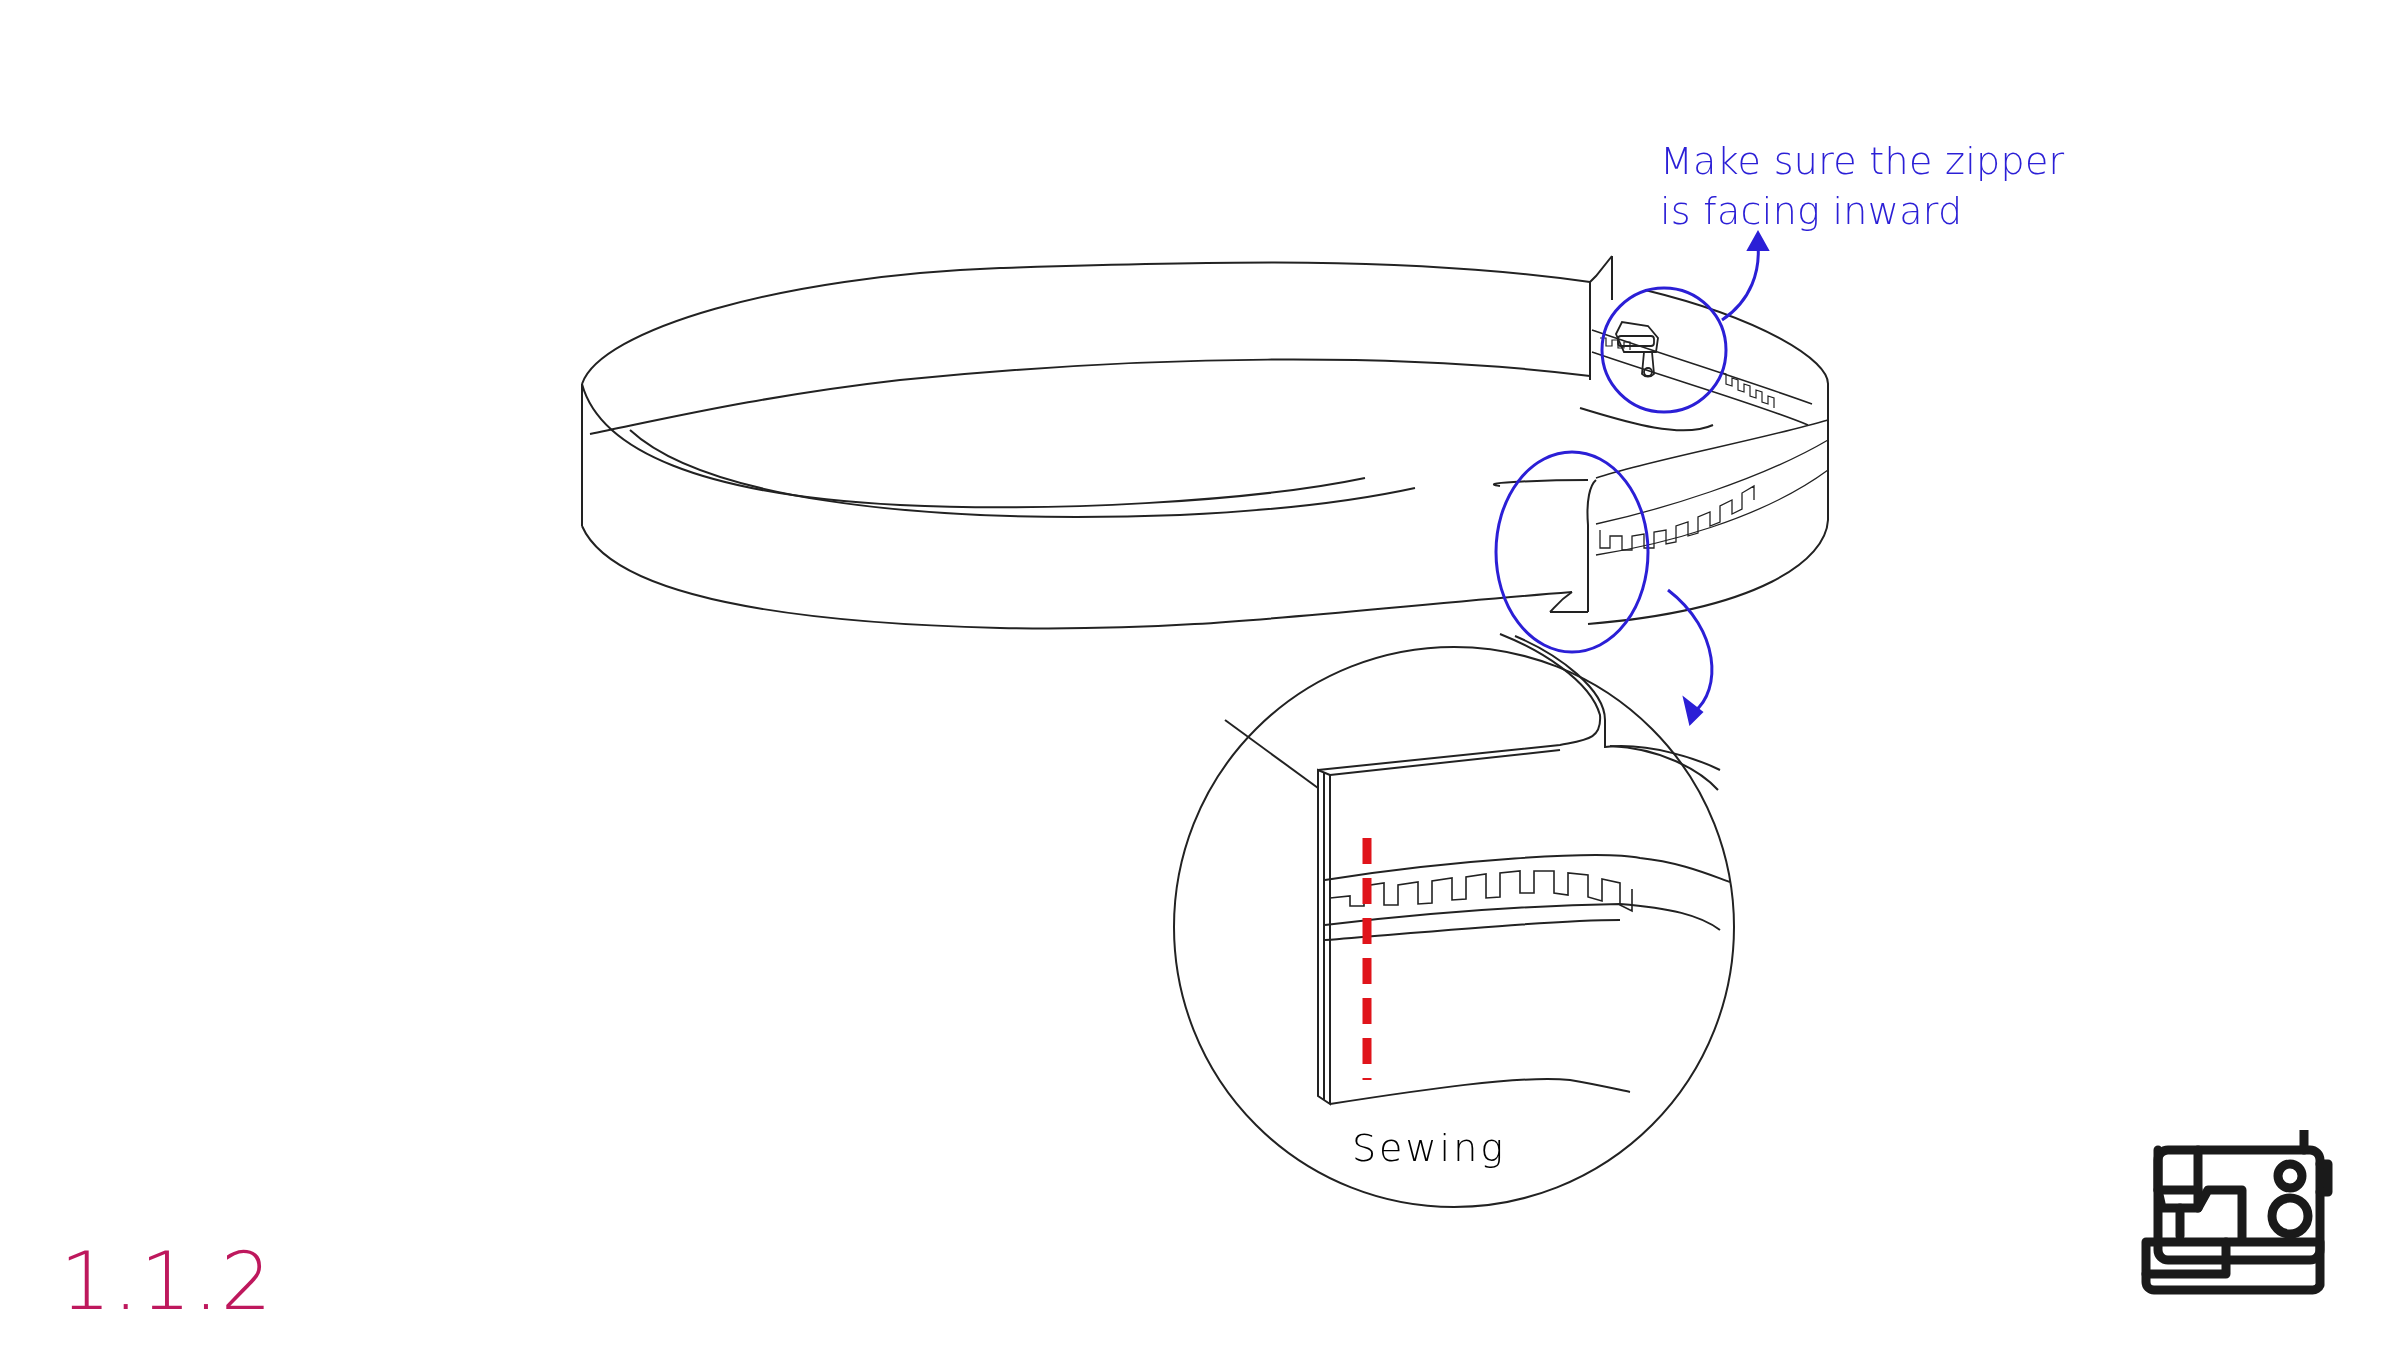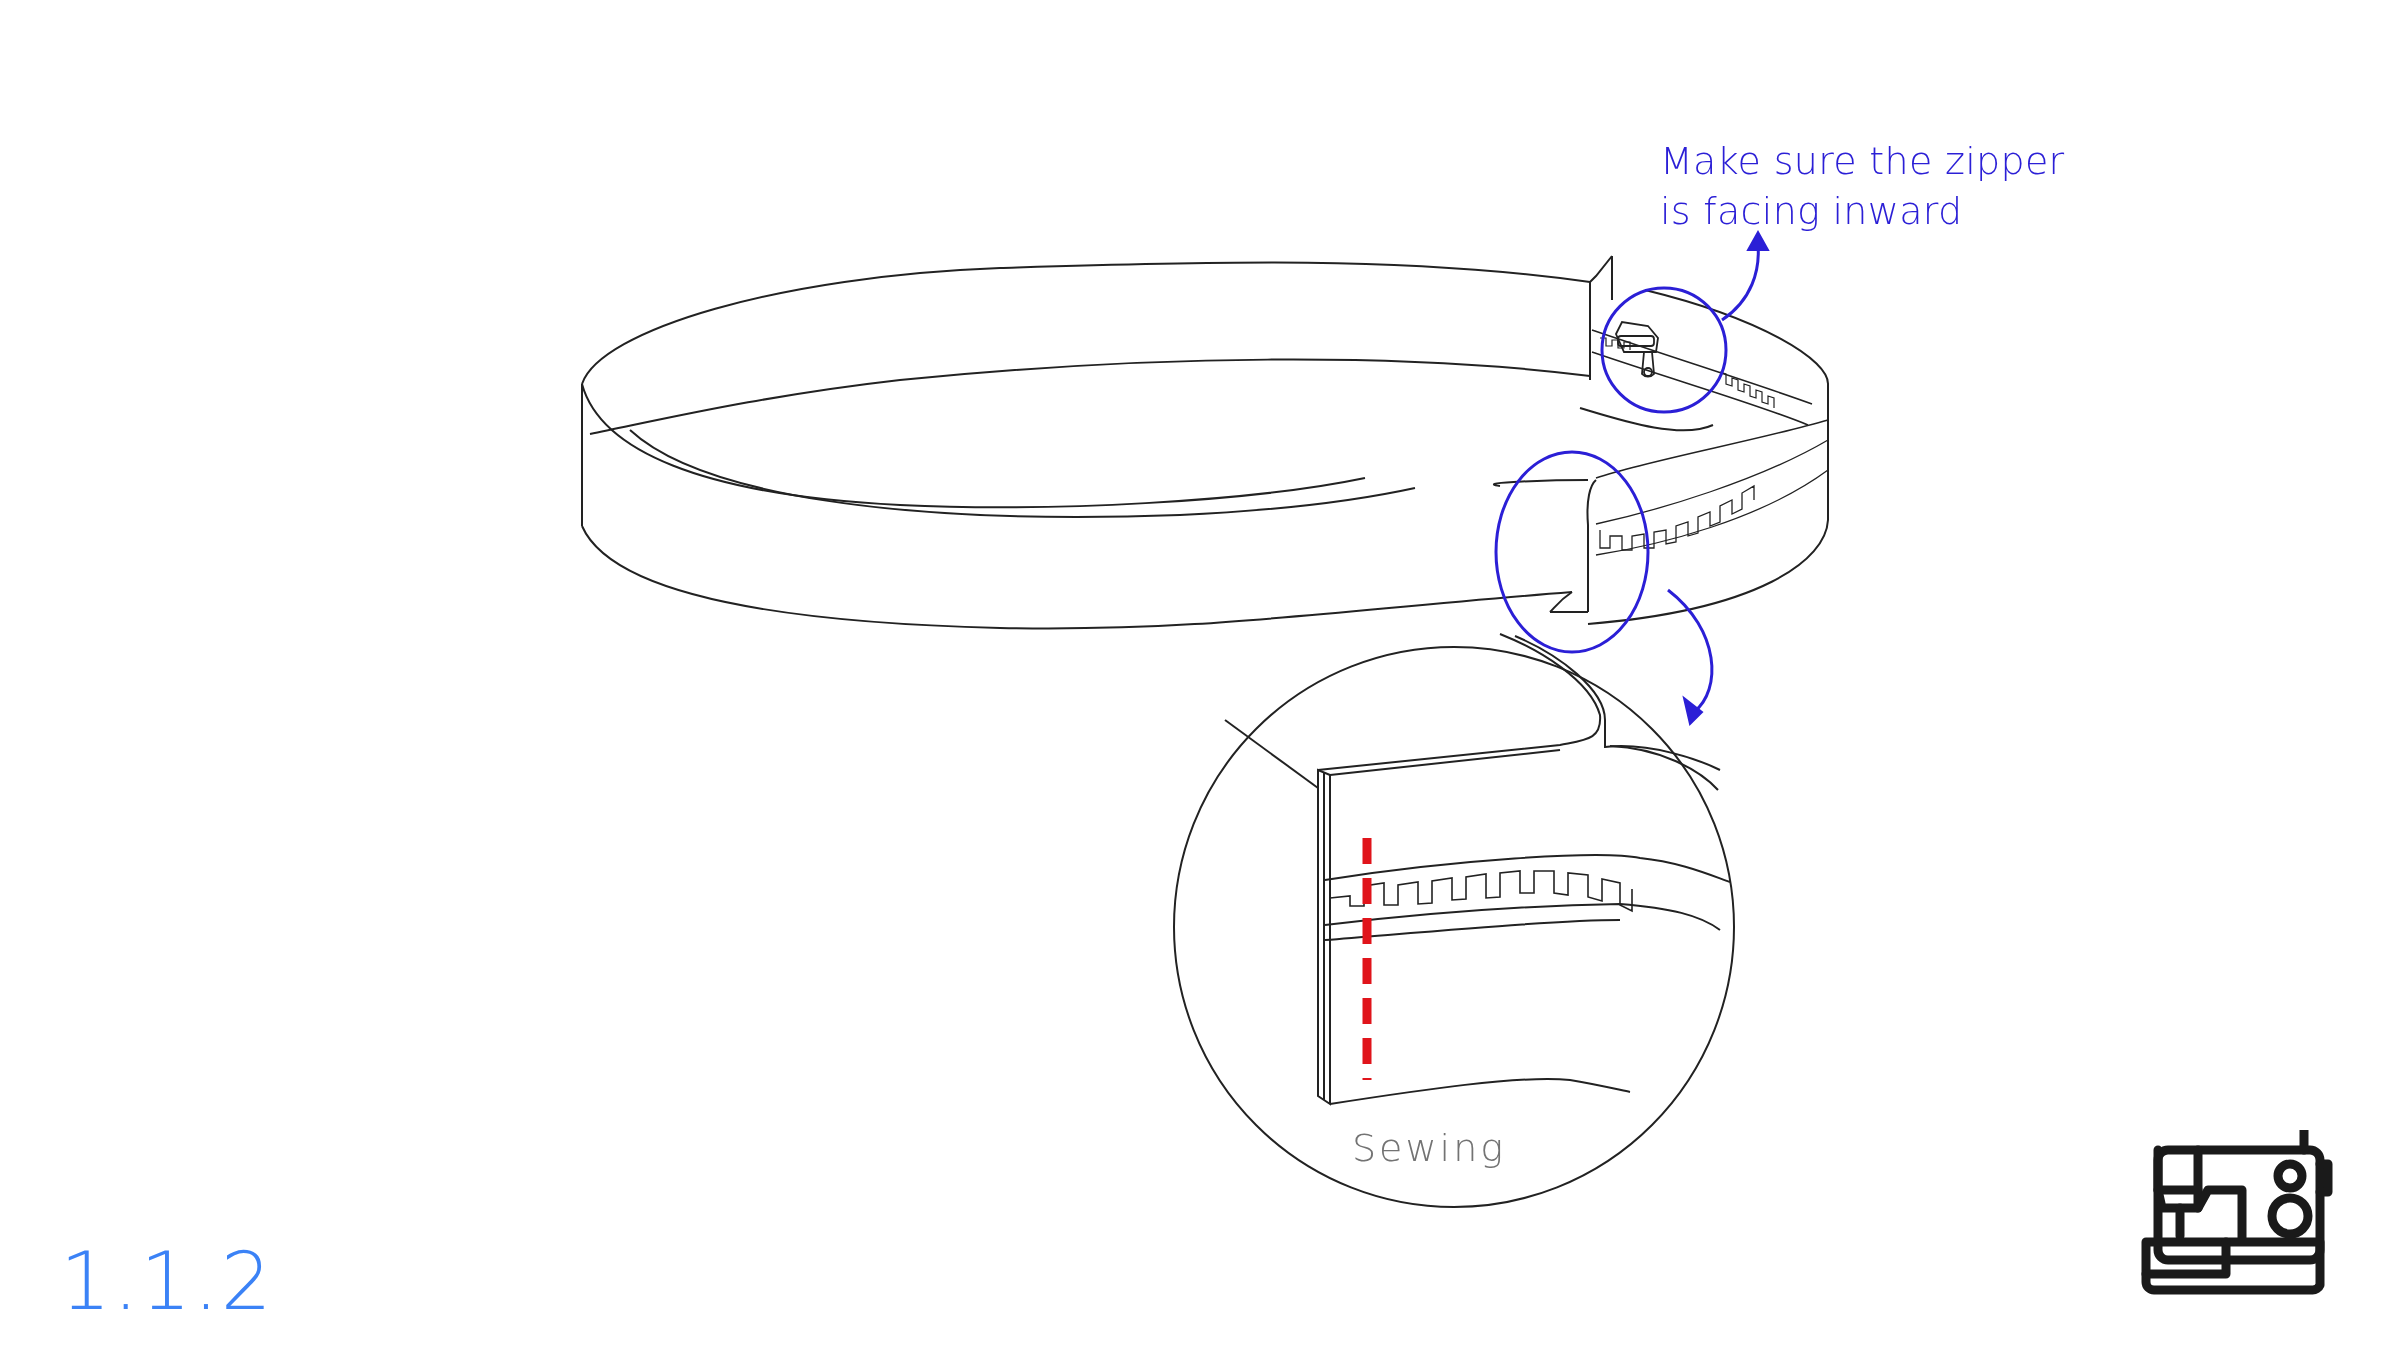--- a/index.html
+++ b/index.html
@@ -1,20 +1,20 @@
 <!DOCTYPE html>
 <html><head>
 <meta charset="utf-8">
 <style>
   html,body{margin:0;padding:0;background:#ffffff;}
   body{width:2400px;height:1362px;position:relative;overflow:hidden;font-family:"DejaVu Sans",sans-serif;}
   svg#diagram{position:absolute;left:0;top:0;}
   .note{position:absolute;left:1660px;top:136px;color:#2b1fd6;font-size:38px;line-height:50px;font-weight:300;letter-spacing:0.3px;}
-  .sew-label{position:absolute;left:1352px;top:1126px;color:#737373;font-size:38px;letter-spacing:3px;font-weight:300;}
-  .step{position:absolute;left:60px;top:1235px;color:#3b82f6;font-size:80px;font-weight:300;letter-spacing:2px;}
+  .sew-label{position:absolute;left:1352px;top:1126px;color:#000000;font-size:38px;letter-spacing:3px;font-weight:300;}
+  .step{position:absolute;left:60px;top:1235px;color:#be185d;font-size:80px;font-weight:300;letter-spacing:2px;}
   .icon{position:absolute;left:2140px;top:1130px;}
 </style>
 </head>
 <body>
 
 <svg id="diagram" width="2400" height="1362" viewBox="0 0 2400 1362" fill="none" stroke="#222" stroke-width="2">
 
   <path d="M1590 282 C1400 255 1200 262 1000 268 C780 276 600 330 582 384"></path>
   <path d="M1590 282 L1596 276 L1612 256"></path>
 

